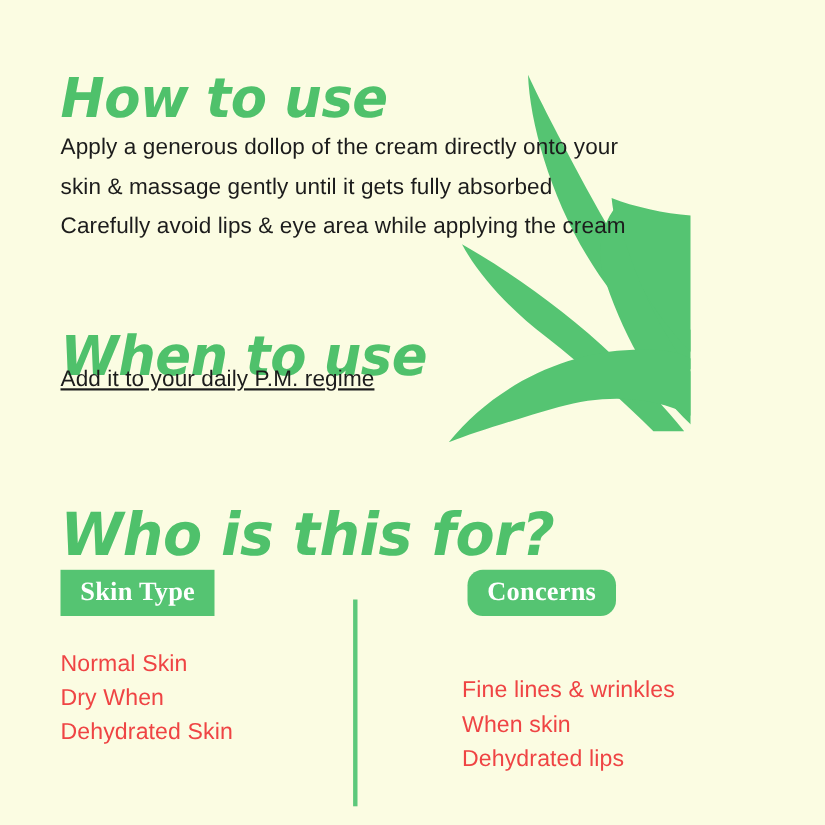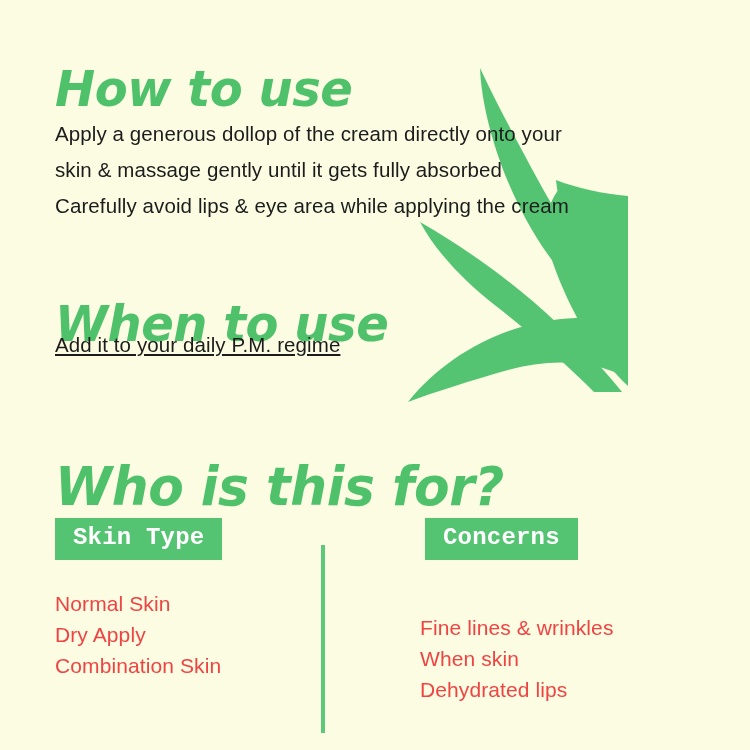--- a/index.html
+++ b/index.html
@@ -72,33 +72,34 @@
   #when-to-use-body { top: 327px; text-decoration: underline; }
   .body-line { white-space: nowrap; }
 
   
   .category-badge {
     position: absolute;
     background: #55c472;
     color: #ffffff;
     font-weight: bold;
     font-size: 24px;
-    font-family: Liberation Mono, monospace;
+    font-family: Liberation Serif, serif;
     padding: 8px 18px 10px 18px;
     line-height: 1;
     white-space: nowrap;
     letter-spacing: 0.2px;
   }
   #badge-skin-type {
     left: 55px;
     top: 518px;
   }
   #badge-concerns {
     left: 425px;
     top: 518px;
+    border-radius: 14px;
   }
 
   
   .item-list {
     position: absolute;
     color: #ef4444;
     font-size: 21px;
     line-height: 31px;
     font-family: "Liberation Sans", sans-serif;
     letter-spacing: 0.1px;
@@ -158,22 +159,22 @@
   </div>
 
   <h1 class="section-heading" id="heading-who-is-this-for">Who is this for?</h1>
 
   <div class="category-badge" id="badge-skin-type">Skin Type</div>
 
   <div class="category-badge" id="badge-concerns">Concerns</div>
 
   <div class="item-list" id="list-skin-type">
     <div class="list-entry">Normal Skin</div>
-    <div class="list-entry">Dry Apply</div>
-    <div class="list-entry">Combination Skin</div>
+    <div class="list-entry">Dry When</div>
+    <div class="list-entry">Dehydrated Skin</div>
   </div>
 
   <div id="column-divider"></div>
 
   <div class="item-list" id="list-concerns">
     <div class="list-entry">Fine lines &amp; wrinkles</div>
     <div class="list-entry">When skin</div>
     <div class="list-entry">Dehydrated lips</div>
   </div>
 

